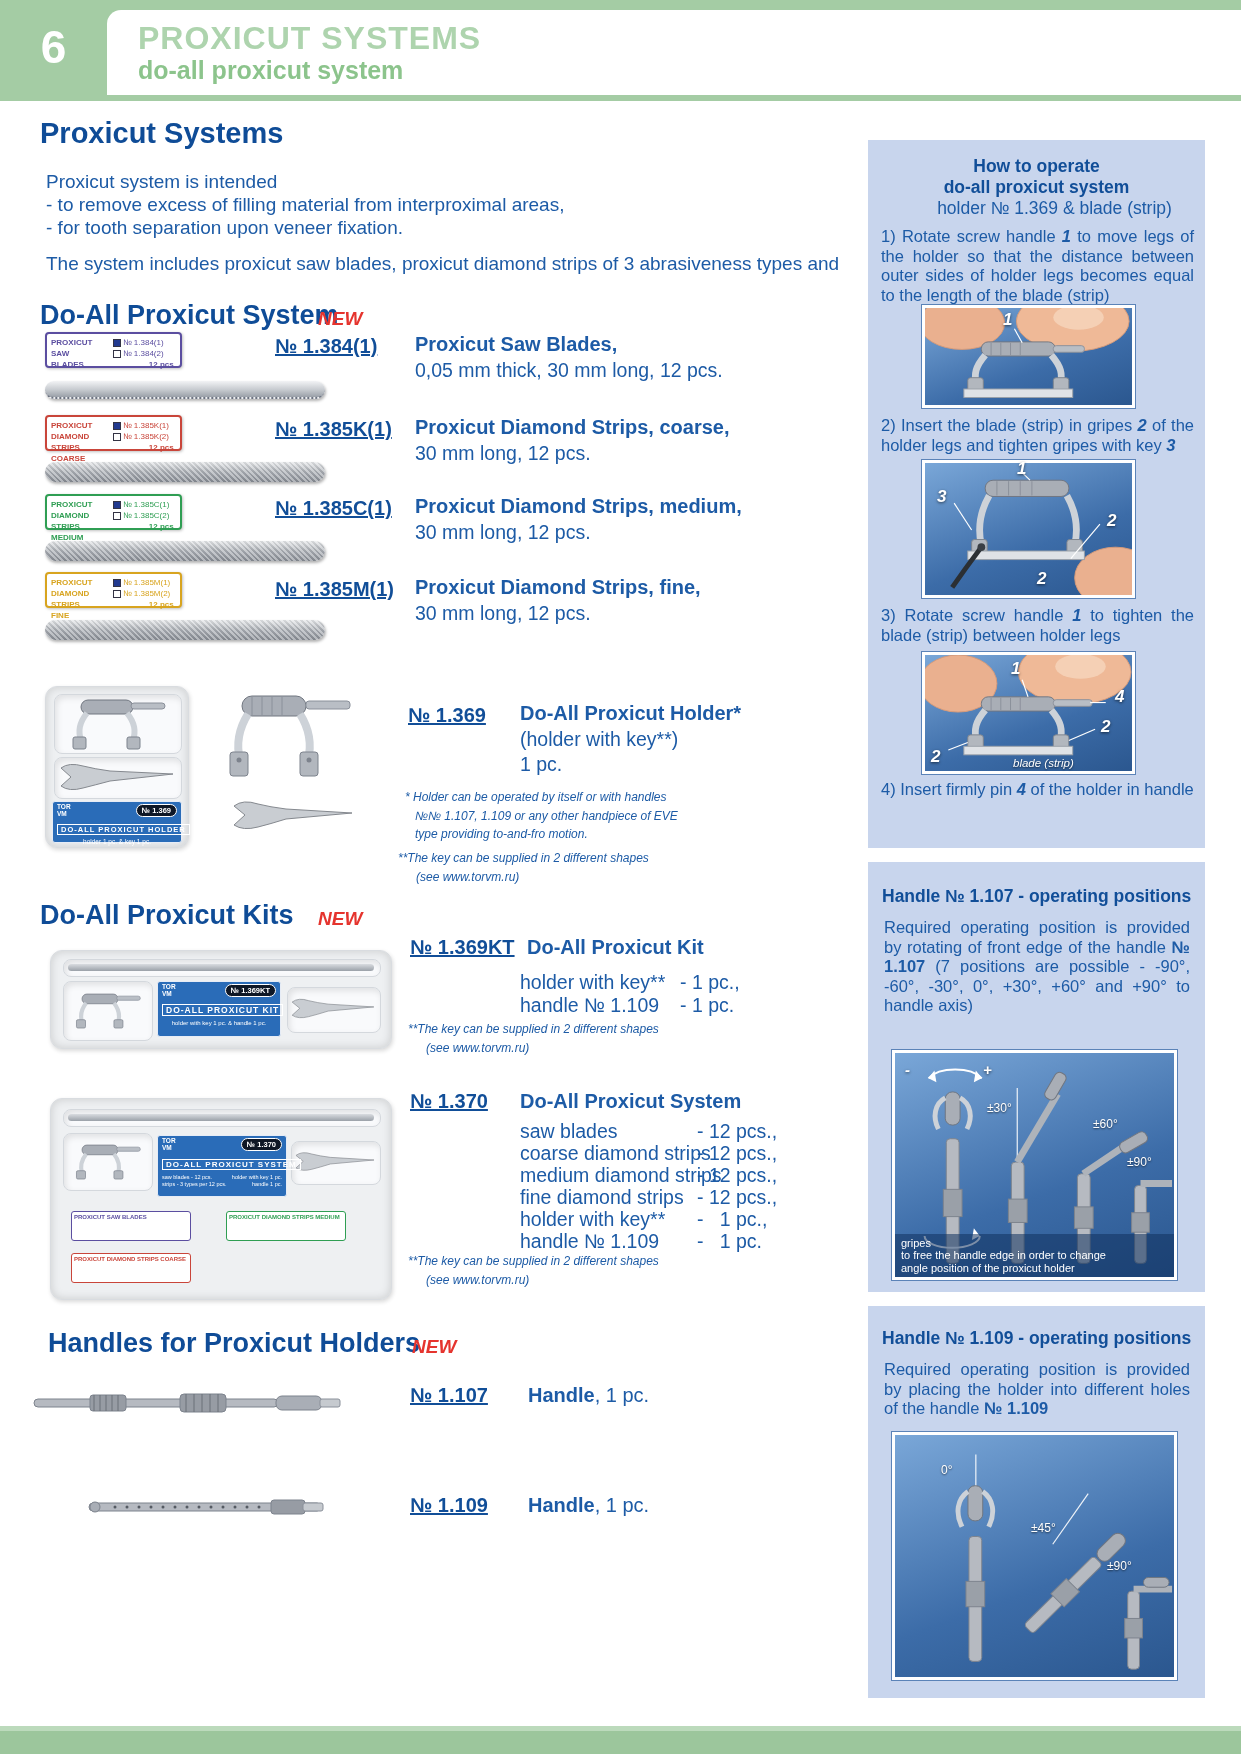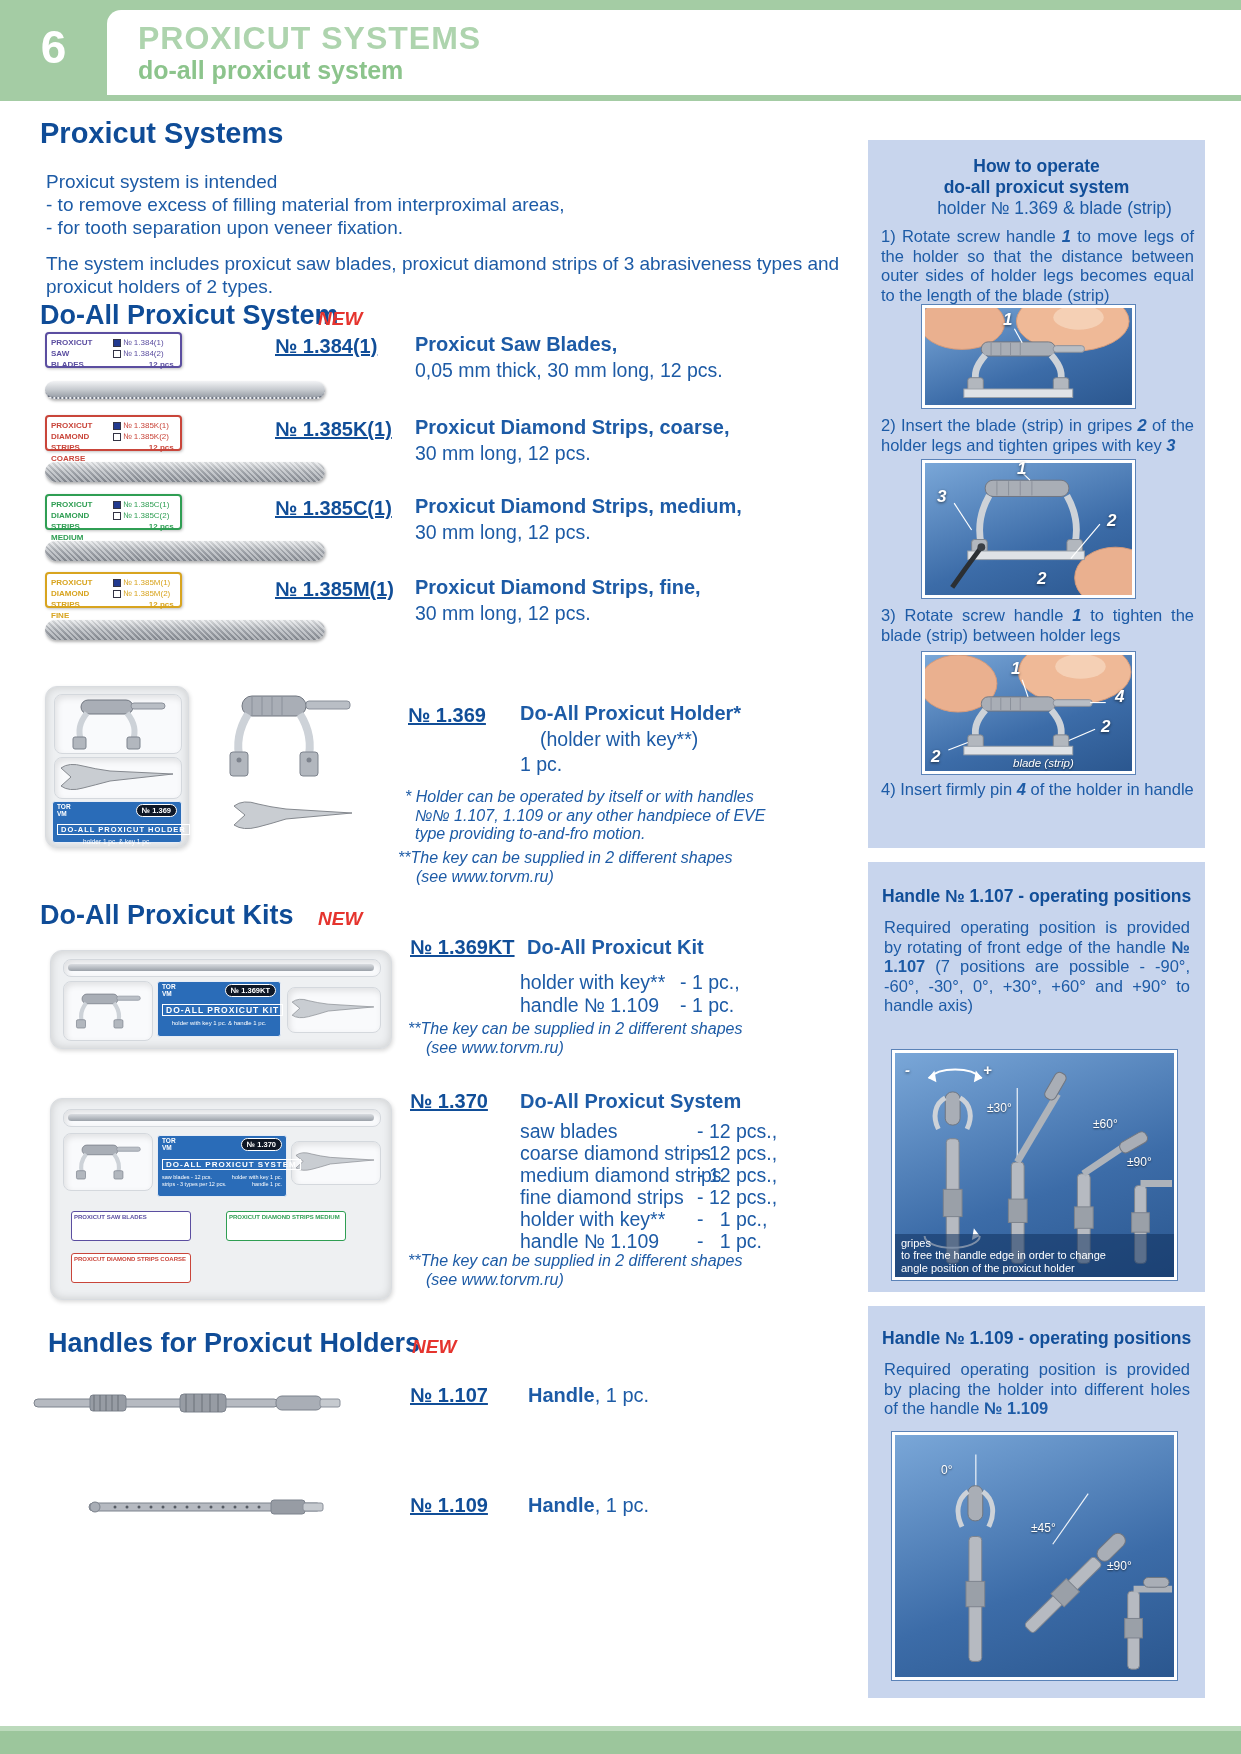--- a/index.html
+++ b/index.html
@@ -13,21 +13,21 @@
   .hdr-title{left:138px;top:20px;font-size:32px;font-weight:bold;color:#aed4ae;letter-spacing:1px;}
   .hdr-sub{left:138px;top:56px;font-size:25px;font-weight:bold;color:#8cc48c;}
   
   .h1{font-size:29px;font-weight:bold;color:#0f4c97;}
   .h2{font-size:27px;font-weight:bold;color:#0f4c97;}
   .body-t{font-size:19px;line-height:23px;}
   .new{font-size:19px;font-weight:bold;font-style:italic;color:#e5342e;}
   .code{font-size:20px;font-weight:bold;color:#114e98;text-decoration:underline;cursor:pointer;}
   .pname{font-size:20px;font-weight:bold;}
   .pdesc{font-size:19.5px;}
-  .fnote{font-size:16px;line-height:18.5px;font-style:italic;}
+  .fnote{font-size:12px;line-height:18.5px;font-style:italic;}
   
   .prod-label{width:137px;height:36px;background:#fff;border:2px solid;border-radius:4px;
       display:flex;box-sizing:border-box;padding:3px 4px;box-shadow:1px 1px 3px rgba(0,0,0,.25);}
   .pl-left{width:62px;font-size:8px;font-weight:bold;line-height:11px;}
   .pl-right{flex:1;font-size:8px;line-height:11px;text-align:left;}
   .pl-qty{text-align:right;font-weight:bold;}
   .cb{display:inline-block;width:6px;height:6px;border:1px solid #334;margin-right:2px;vertical-align:middle;background:#fff;}
   .cb.checked{background:#223a8f;}
   .lab-0{border-color:#5b4ea0;color:#5b4ea0;}
   .lab-1{border-color:#c9453a;color:#c9453a;}
@@ -76,21 +76,20 @@
   <div class="abs hdr-sub">do-all proxicut system</div>
 
   <div class="abs h1" style="left:40px;top:117px;">Proxicut Systems</div>
   <div class="abs body-t" style="left:46px;top:170px;">
     <div>Proxicut system is intended</div>
     <div>- to remove excess of filling material from interproximal areas,</div>
     <div>- for tooth separation upon veneer fixation.</div>
   </div>
   <div class="abs body-t" style="left:46px;top:252px;">
     <div>The system includes proxicut saw blades, proxicut diamond strips of 3 abrasiveness types and</div>
-    <div>proxicut holders of 2 types.</div>
   </div>
 
   <div class="abs h2" style="left:40px;top:300px;">Do-All Proxicut System</div>
   <div class="abs new" style="left:318px;top:308px;">NEW</div>
 
   <div class="abs prod-label lab-0" style="left:45px;top:332px;">
     <div class="pl-left">
       <div>PROXICUT</div>
       <div>SAW</div>
       <div>BLADES</div>
@@ -194,21 +193,21 @@
     <rect x="12" y="62" width="18" height="24" rx="3" fill="#b2b7be" stroke="#7d838d"></rect>
     <rect x="82" y="62" width="18" height="24" rx="3" fill="#b2b7be" stroke="#7d838d"></rect>
     <circle cx="21" cy="70" r="2.5" fill="#7d838d"></circle>
       <circle cx="91" cy="70" r="2.5" fill="#7d838d"></circle>
   </svg>
   <svg class="abs" style="left:228px;top:795px;" width="130" height="42" viewBox="0 0 130 42">
     <path d="M124,18 L58,14 Q42,12 30,9 Q15,4 6,11 L17,20 L6,30 Q15,36 30,32 Q42,29 58,24 Z" fill="#c9cdd2" stroke="#85898f"></path>
   </svg>
   <div class="abs code" style="left:408px;top:704px;">№ 1.369</div>
   <div class="abs pname" style="left:520px;top:702px;">Do-All Proxicut Holder*</div>
-  <div class="abs pdesc" style="left:540px;top:728px;">(holder with key**)</div>
+  <div class="abs pdesc" style="left:520px;top:728px;">(holder with key**)</div>
   <div class="abs pdesc" style="left:520px;top:753px;">1 pc.</div>
   <div class="abs fnote" style="left:405px;top:788px;">
     <div>* Holder can be operated by itself or with handles</div>
     <div style="margin-left:10px;">№№ 1.107, 1.109 or any other handpiece of EVE</div>
     <div style="margin-left:10px;">type providing to-and-fro motion.</div>
   </div>
   <div class="abs fnote" style="left:398px;top:849px;">
     <div>**The  key  can  be  supplied  in 2 different shapes</div>
     <div style="margin-left:18px;">(see www.torvm.ru)</div>
   </div>

